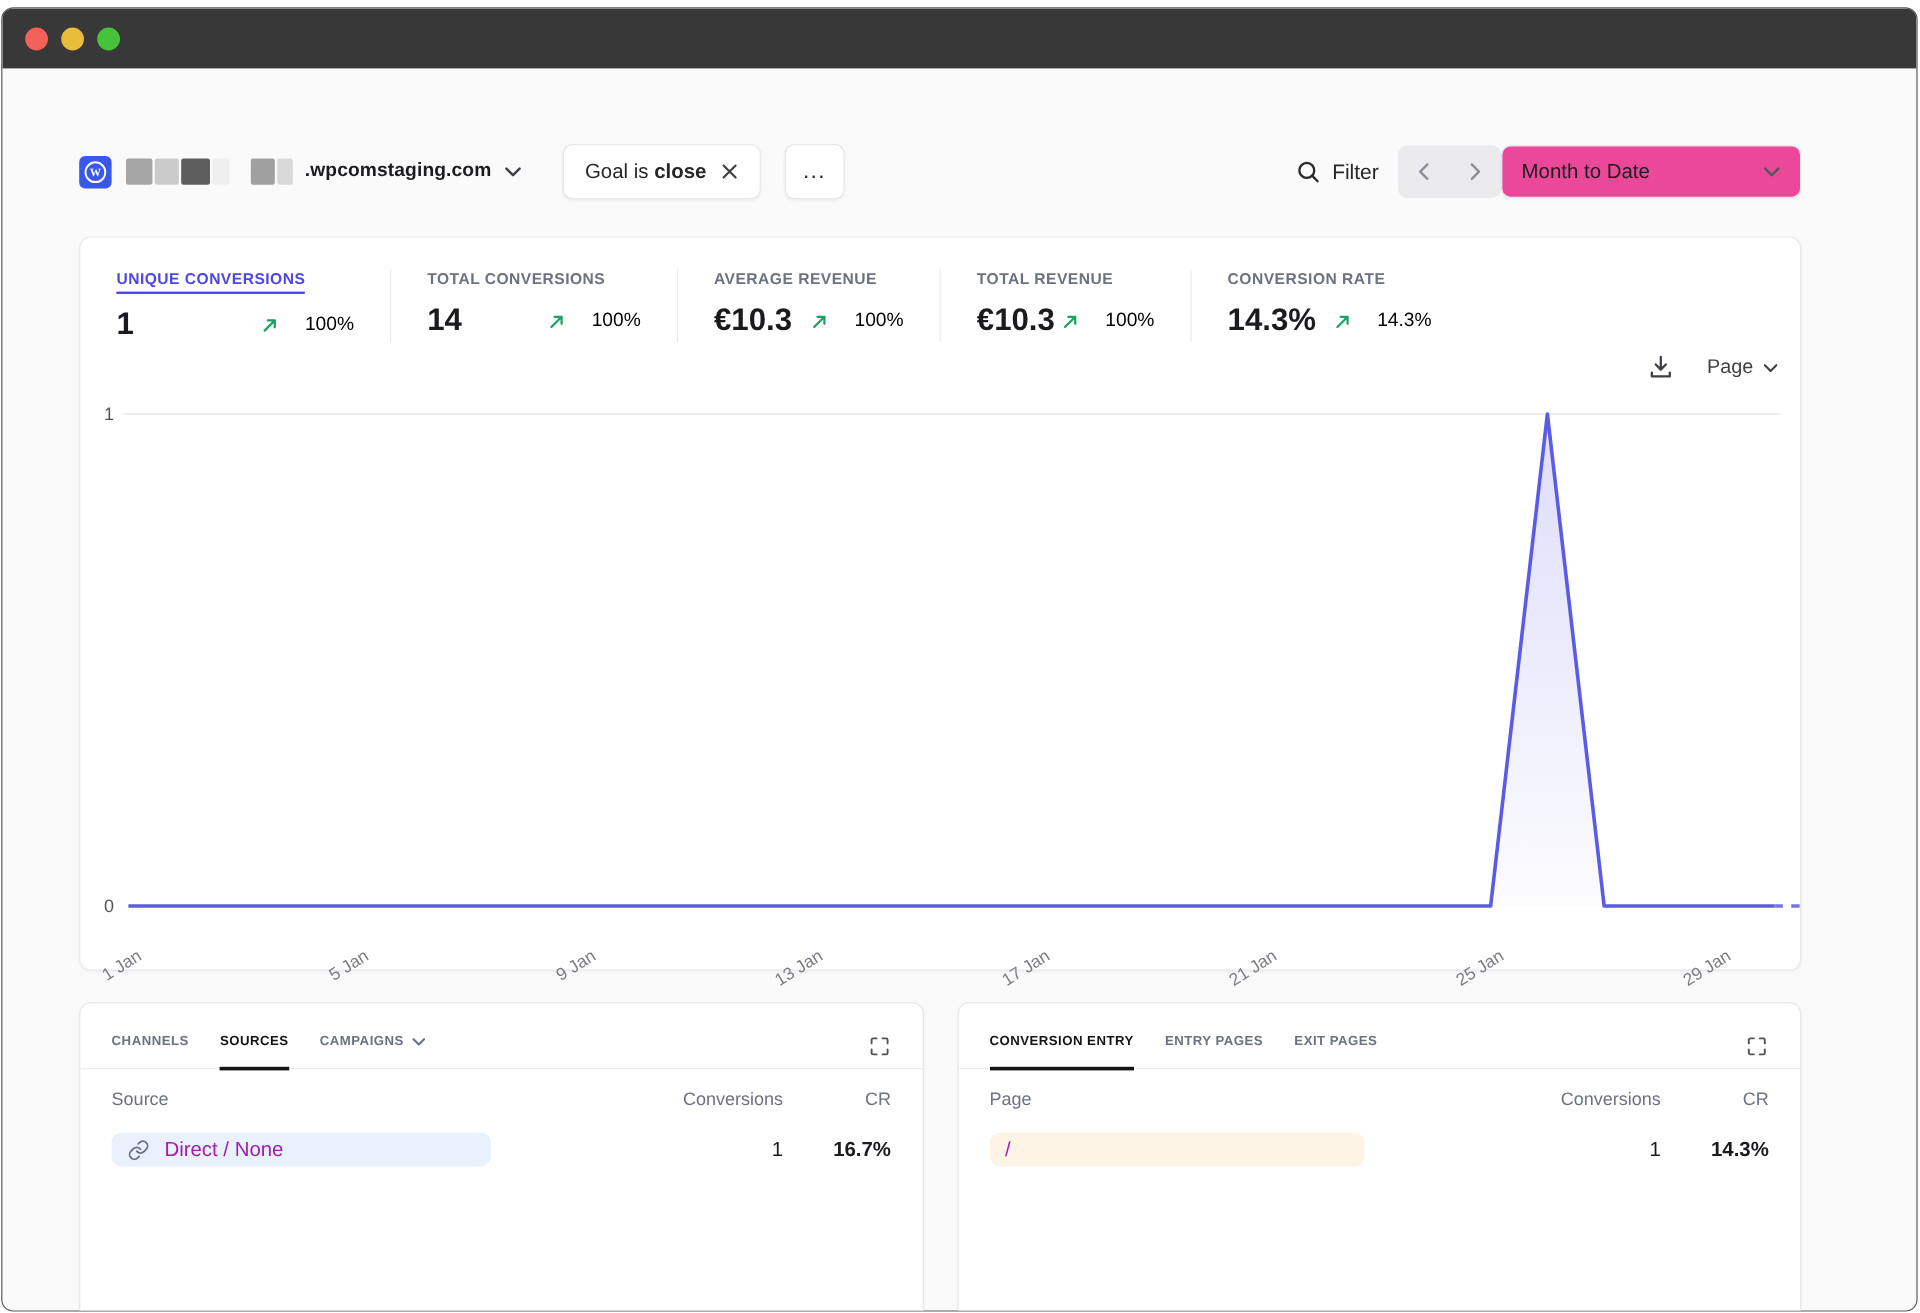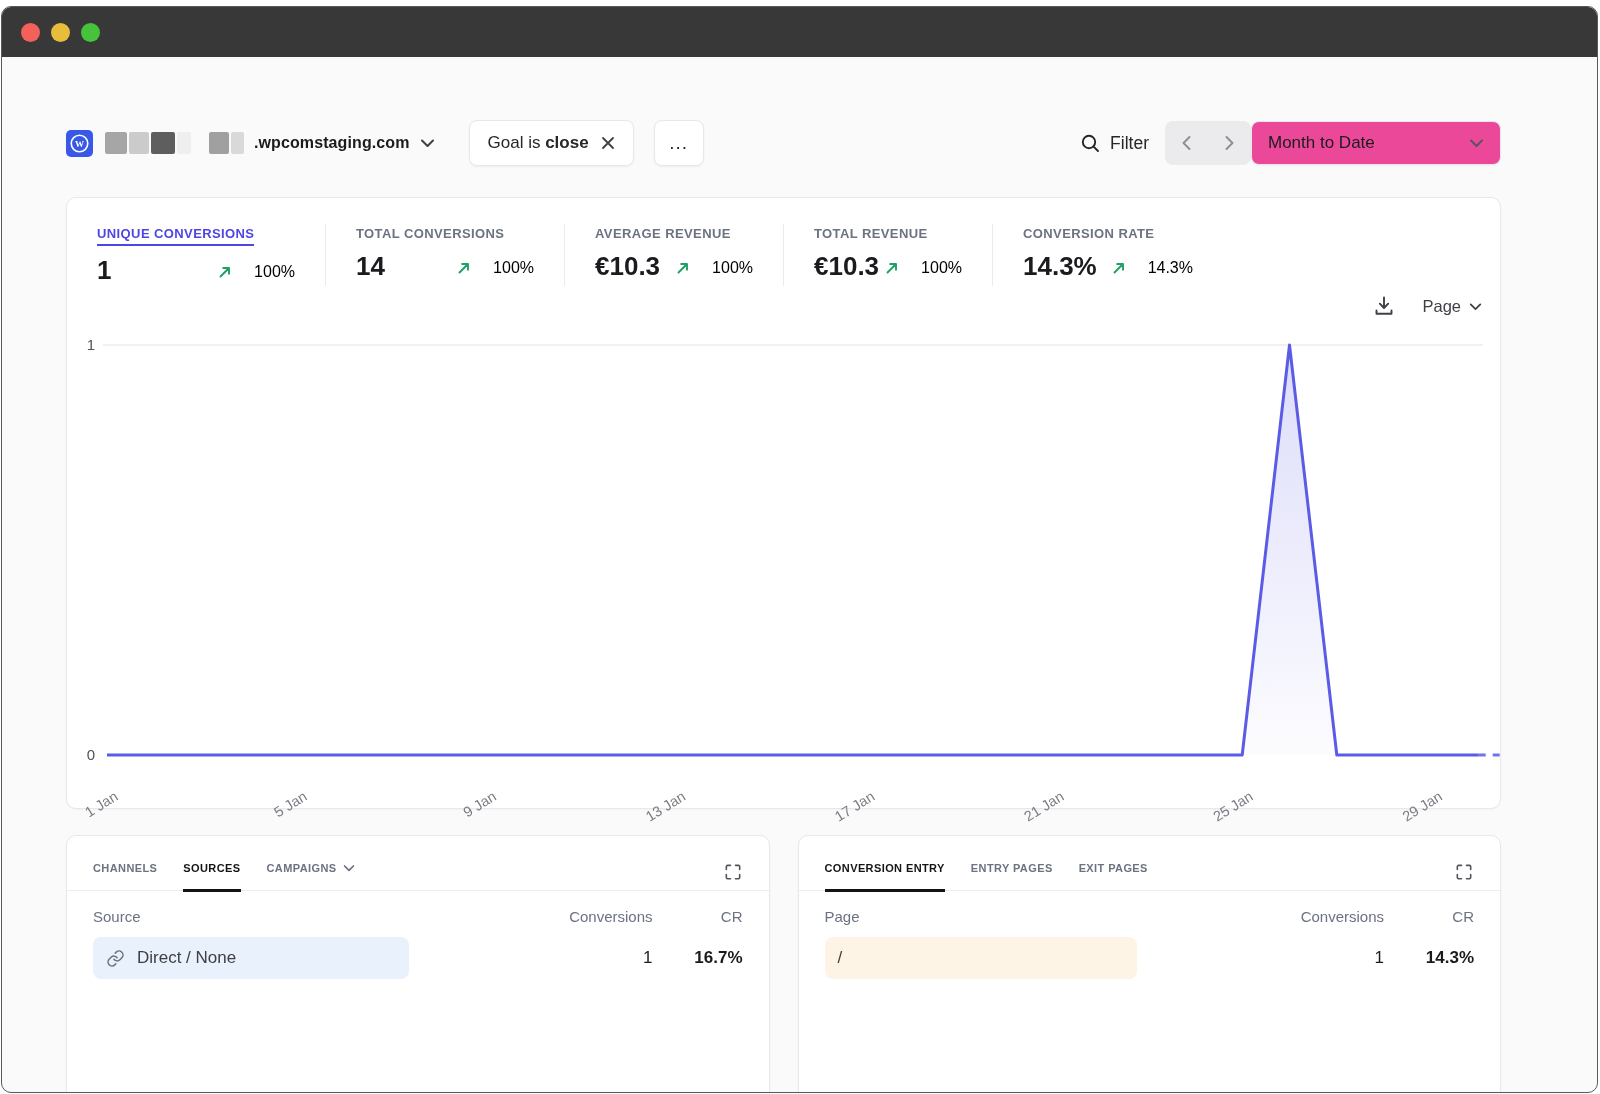--- a/index.html
+++ b/index.html
@@ -60,21 +60,21 @@
   .bottom-row{display:flex; gap:28px; margin:26px 96px 0 64px;}
   .bottom-card{flex:1; height:280px;}
   .tab-strip{display:flex; align-items:flex-start; gap:26px; padding:26px 26px 0; border-bottom:1px solid #ededf0;}
   .tab{font-size:11px; font-weight:700; letter-spacing:.4px; color:var(--muted); padding-bottom:15px;
     border-bottom:3px solid transparent; margin-bottom:-2px; cursor:pointer; display:flex; align-items:center; gap:6px;}
   .tab.active{color:#141416; border-bottom-color:#141416;}
   .expand-btn{margin-left:auto; cursor:pointer; color:#52525b; display:flex;}
   .tbl-head{display:grid; grid-template-columns:1fr 120px 90px; padding:17px 26px 11px; font-size:15px; color:var(--muted);}
   .tbl-head .num{text-align:right;}
   .tbl-row{display:grid; grid-template-columns:1fr 120px 90px; align-items:center; padding:0 26px; height:44px; cursor:pointer;}
-  .row-bar{height:42px; border-radius:8px; display:flex; align-items:center; gap:12px; padding:0 13px; font-size:17px; color:#404040;}
+  .row-bar{height:28px; border-radius:8px; display:flex; align-items:center; gap:12px; padding:0 13px; font-size:17px; color:#a21caf;}
   .cell-num{text-align:right; font-size:17px; color:var(--ink);}
   .cell-cr{font-weight:700;}
   svg.icon{display:block;}
 </style>
 </head>
 <body>
 
 <div class="window">
 
   <div class="titlebar">

